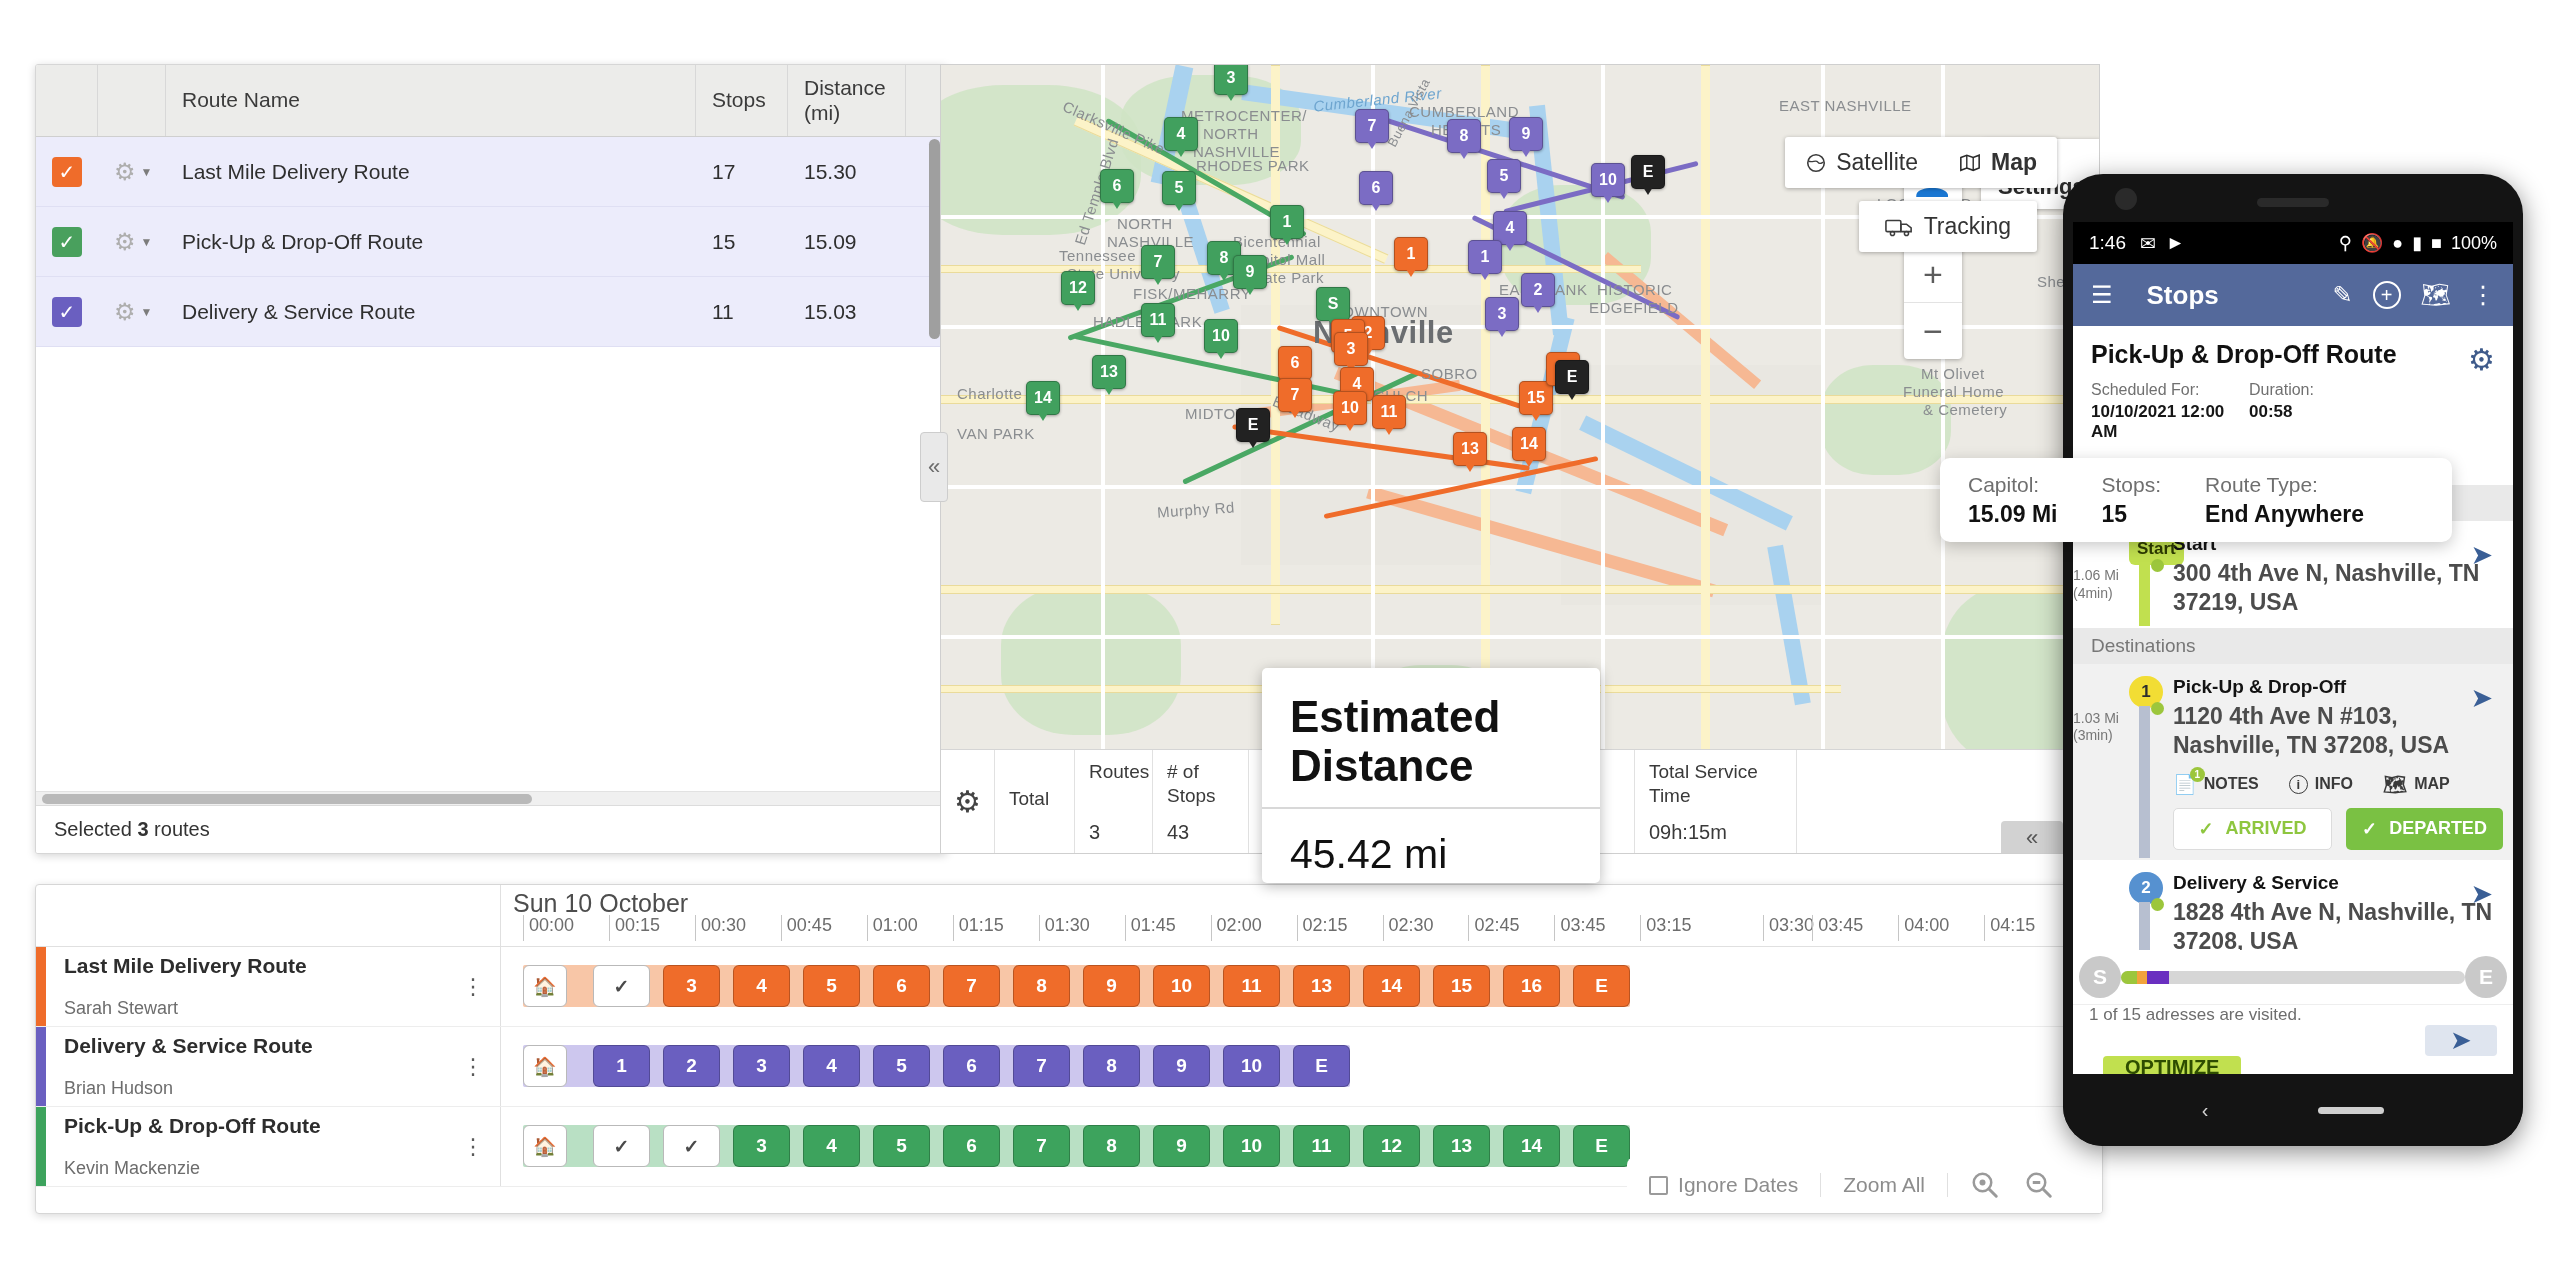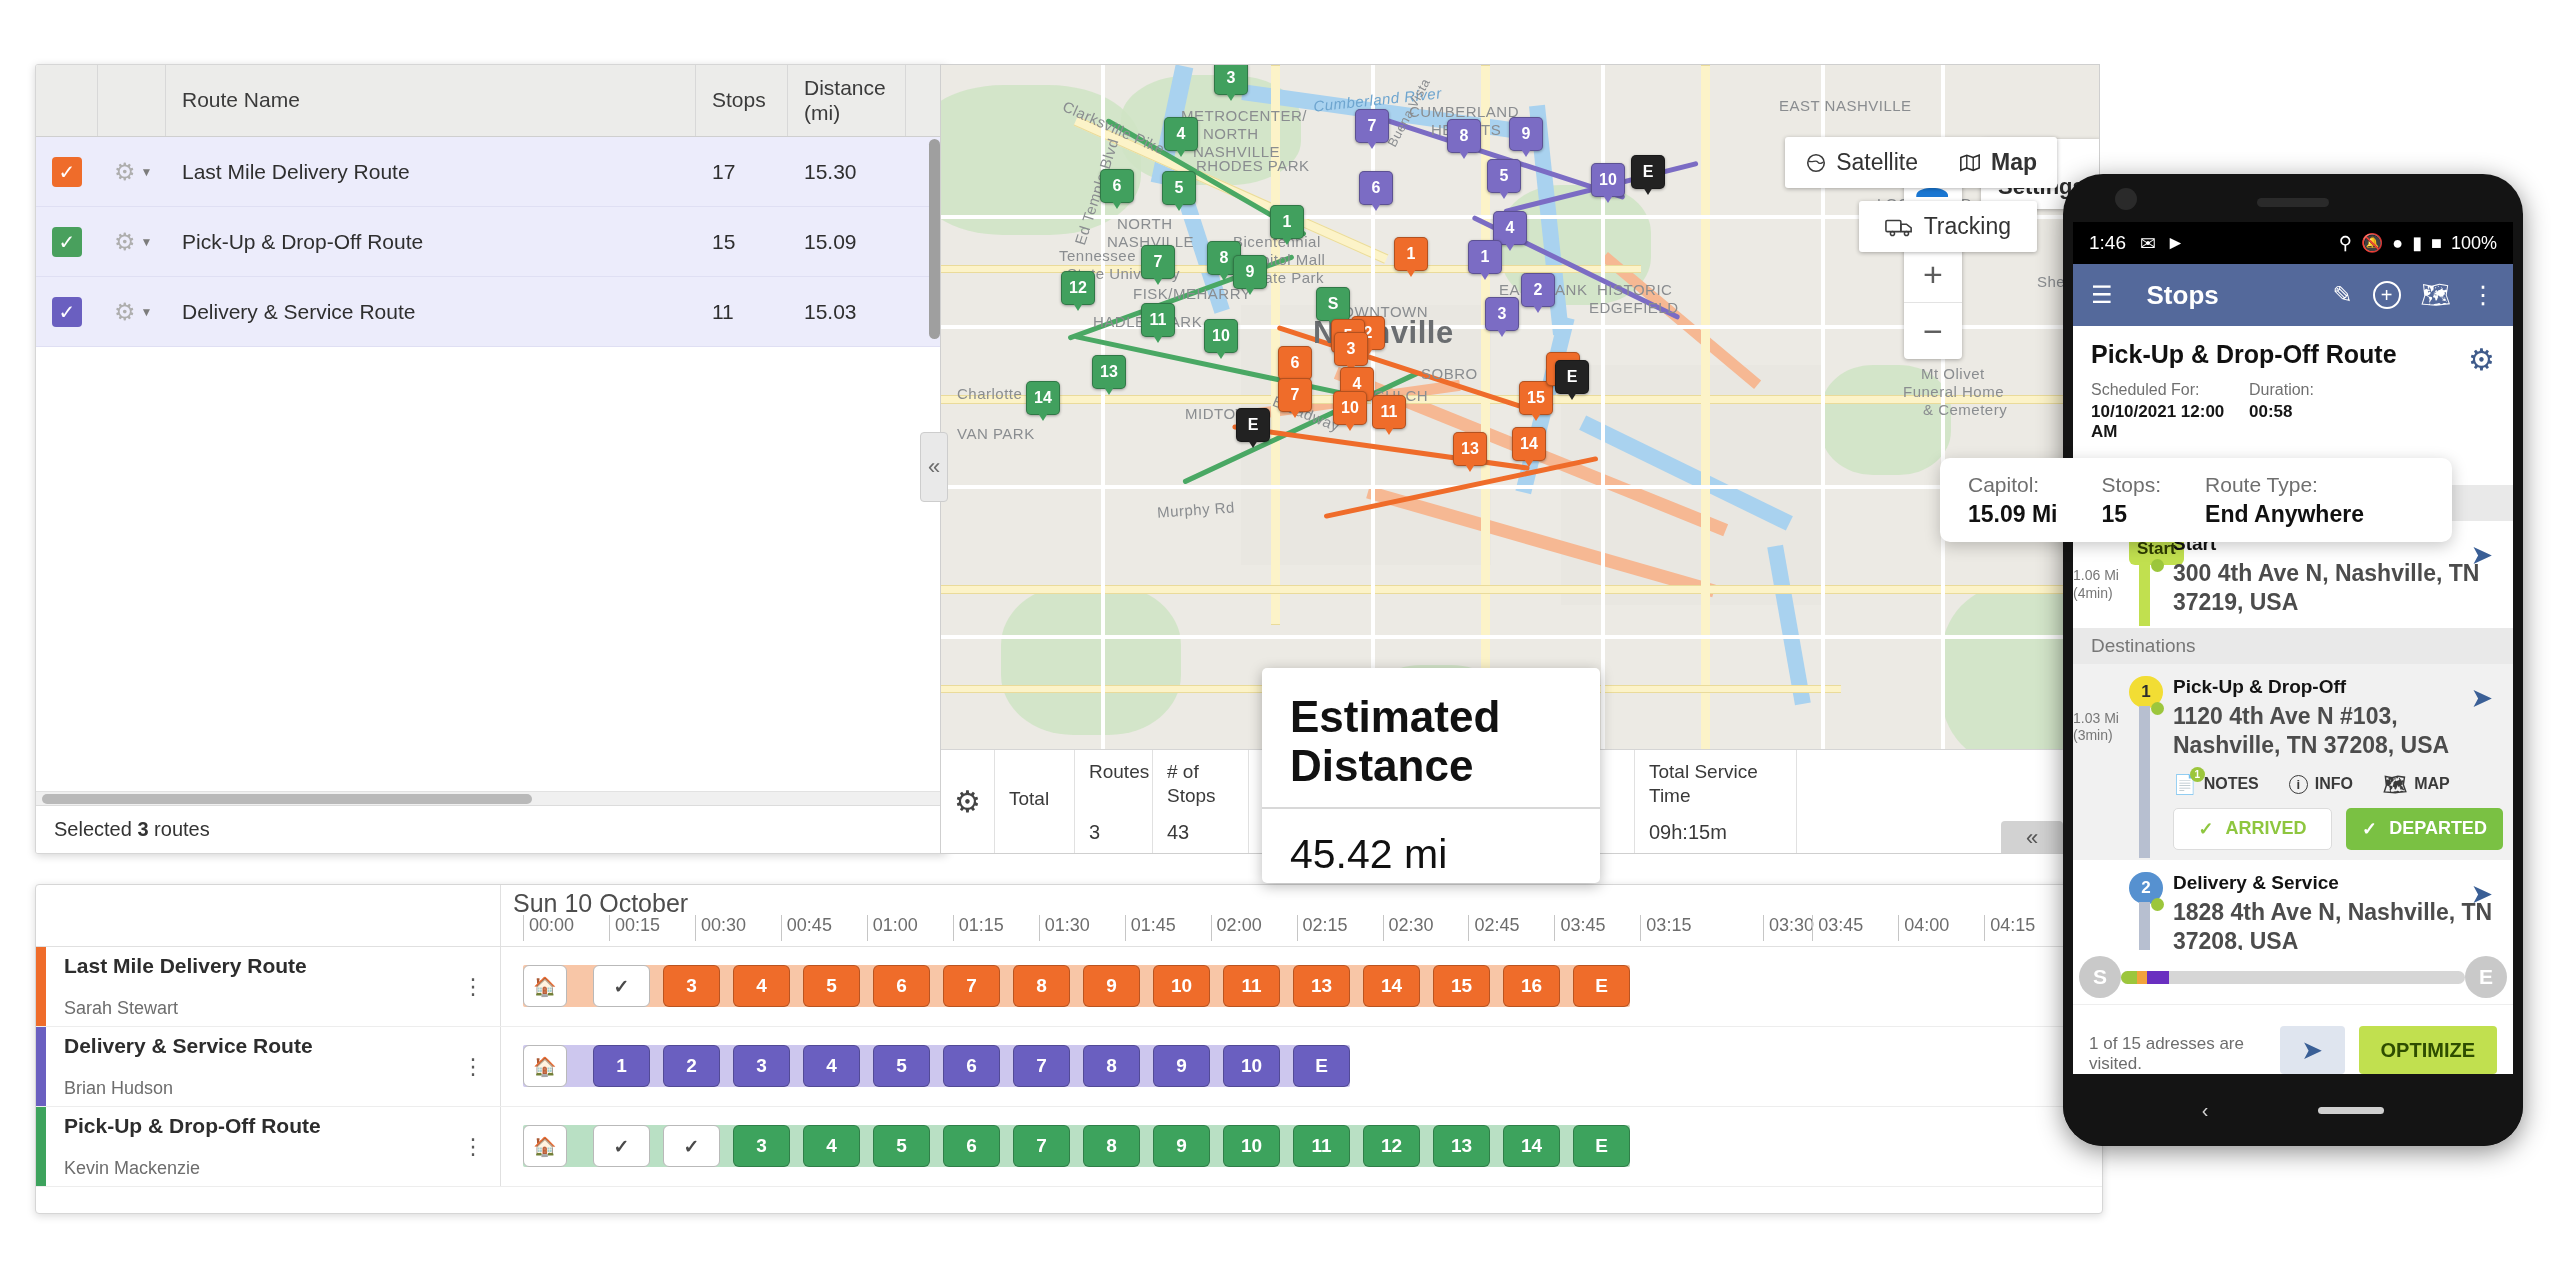--- a/index.html
+++ b/index.html
@@ -299,21 +299,21 @@
     display:flex; align-items:center; padding:0 6px;
   }
   .ph-sl-end {
     width:42px; height:42px; border-radius:50%; background:#c9c9c9; color:#fff;
     display:flex; align-items:center; justify-content:center; font-size:21px; font-weight:700;
   }
   .ph-sl-bar { flex:1; height:13px; background:#d6d6d6; border-radius:7px; position:relative; overflow:hidden;}
   .ph-sl-bar i { position:absolute; top:0; height:13px; }
   .ph-bottom {
     position:absolute; left:0; right:0; bottom:0; height:70px; background:#fff;
-    display:flex; align-items:flex-end; padding:0 16px; border-top:1px solid #eee;
+    display:flex; align-items:flex-start; padding:0 16px; border-top:1px solid #eee;flex-direction:column;
   }
   .ph-visited { font-size:17px; color:#6d6d6d; }
   .ph-bt-nav {
     margin-left:auto; width:72px; height:48px; background:#dfe5ef; border-radius:4px;
     display:flex; align-items:center; justify-content:center; color:#3a5f96; font-size:26px;
   }
   .ph-optimize {
     margin-left:14px; padding:0 22px; height:48px; background:#c1e04f; border-radius:4px;
     display:flex; align-items:center; font-size:20px; font-weight:700; color:#2e4d00;
   }
@@ -727,20 +727,41 @@
               <div class="g-chip" style="left: 700px; width: 57px; background: rgb(61, 163, 93);">10</div>
               <div class="g-chip" style="left: 770px; width: 57px; background: rgb(61, 163, 93);">11</div>
               <div class="g-chip" style="left: 840px; width: 57px; background: rgb(61, 163, 93);">12</div>
               <div class="g-chip" style="left: 910px; width: 57px; background: rgb(61, 163, 93);">13</div>
               <div class="g-chip" style="left: 980px; width: 57px; background: rgb(61, 163, 93);">14</div>
               <div class="g-chip" style="left: 1050px; width: 57px; background: rgb(61, 163, 93);">E</div>
             </div>
           </div>
         </div>
       </div>
+    <div class="g-foot">
+      <div class="it">
+        <span class="g-box"></span>
+        <span>Ignore Dates</span>
+      </div>
+      <div class="it">
+        <span>Zoom All</span>
+      </div>
+      <div class="it">
+        <svg width="30" height="30" viewBox="0 0 24 24">
+            <circle cx="10" cy="10" r="7" fill="none" stroke="#9a9a9a" stroke-width="2"></circle>
+            <path d="M15 15l6 6" stroke="#9a9a9a" stroke-width="2.4" stroke-linecap="round"></path>
+            <circle cx="10" cy="10" r="2.4" fill="#9a9a9a"></circle>
+          </svg>
+        <svg width="30" height="30" viewBox="0 0 24 24" style="margin-left:14px">
+            <circle cx="10" cy="10" r="7" fill="none" stroke="#9a9a9a" stroke-width="2"></circle>
+            <path d="M15 15l6 6" stroke="#9a9a9a" stroke-width="2.4" stroke-linecap="round"></path>
+            <path d="M7 10h6" stroke="#9a9a9a" stroke-width="2.4"></path>
+          </svg>
+      </div>
+    </div>
   </div>
 
   <div class="phone">
     <div class="ph-notch">
       <div class="ph-cam"></div>
       <div class="ph-speaker"></div>
     </div>
     <div class="ph-status">
       <span>1:46</span>
       <span style="margin-left:14px">✉</span>

